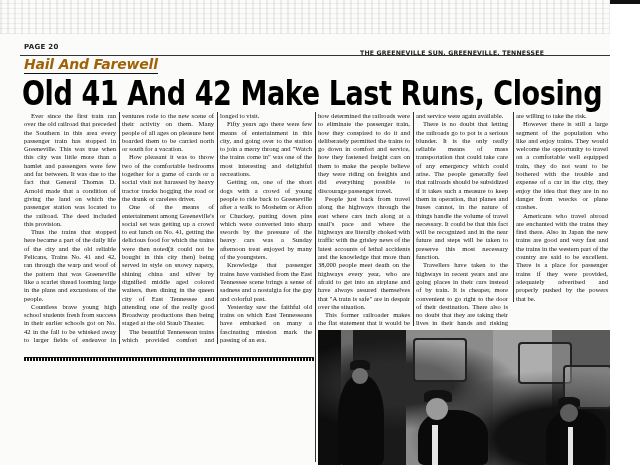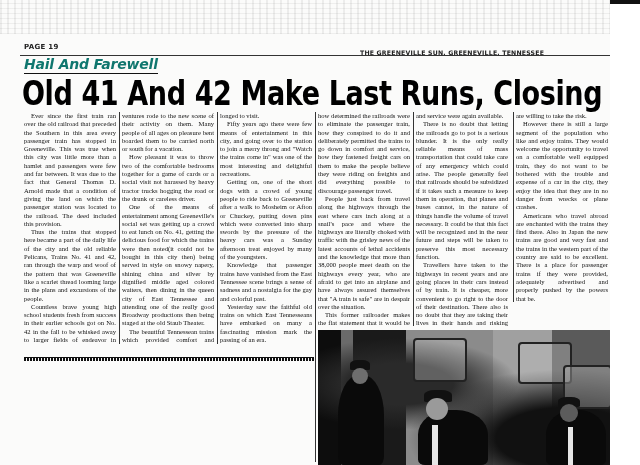--- a/index.html
+++ b/index.html
@@ -26,21 +26,21 @@
   }
   .masthead {
     position:absolute; left:360px; top:49px; font-family:"DejaVu Sans", sans-serif;
     font-weight:bold; font-size:6.2px; letter-spacing:0.2px; color:#222;
   }
   .rule-top {
     position:absolute; left:20px; top:55px; width:590px; height:1px; background:#333;
   }
   .kicker {
     position:absolute; left:24px; top:56px; font-family:"DejaVu Sans", sans-serif;
-    font-style:italic; font-weight:bold; font-size:14px; color:#0f766e;
+    font-style:italic; font-weight:bold; font-size:14px; color:#a16207;
     border-bottom:1.5px solid #111; padding-bottom:1px; letter-spacing:-0.2px;
   }
   .headline {
     position:absolute; left:22px; top:76px; width:600px; white-space:nowrap;
     font-family:"DejaVu Sans", sans-serif; font-weight:bold; font-size:33px;
     letter-spacing:-0.5px; color:#000; transform:scaleX(0.82); transform-origin:left top;
     line-height:36px;
   }
   .col {
     position:absolute; top:112px; font-size:6.6px; line-height:8.3px;
@@ -79,21 +79,21 @@
     position:absolute; background:#e6e6e6;
   }
   .right-margin { position:absolute; left:610px; top:4px; width:30px; height:461px; background:#fff; }
 </style>
 </head>
 <body>
 
 <div class="page">
   <div class="noise-top"></div>
 
-  <div class="page-label">PAGE 19</div>
+  <div class="page-label">PAGE 20</div>
   <div class="masthead">THE GREENEVILLE SUN, GREENEVILLE, TENNESSEE</div>
   <div class="rule-top"></div>
 
   <div class="kicker">Hail And Farewell</div>
   <div class="headline">Old 41 And 42 Make Last Runs, Closing An Er</div>
 
   <div class="col" style="left:24px; width:92px; height:232px;">
     <p>Ever since the first train ran over the old railroad that preceded the Southern in this area every passenger train has stopped in Greeneville. This was true when this city was little more than a hamlet and passengers were few and far between. It was due to the fact that General Thomas D. Arnold made that a condition of giving the land on which the passenger station was located to the railroad. The deed included this provision.</p>
     <p>Thus the trains that stopped here became a part of the daily life of the city and the old reliable Pelicans, Trains No. 41 and 42, ran through the warp and woof of the pattern that was Greeneville like a scarlet thread looming large in the plans and excursions of the people.</p>
     <p>Countless brave young high school students fresh from success in their earlier schools got on No. 42 in the fall to be whisked away to larger fields of endeavor in college life or rode down to Knoxville to be enrolled in the University of Tennessee. Many honeymoon couples remember starting out their married life with a journey on one of these trains; many young men engaged in business</p>

